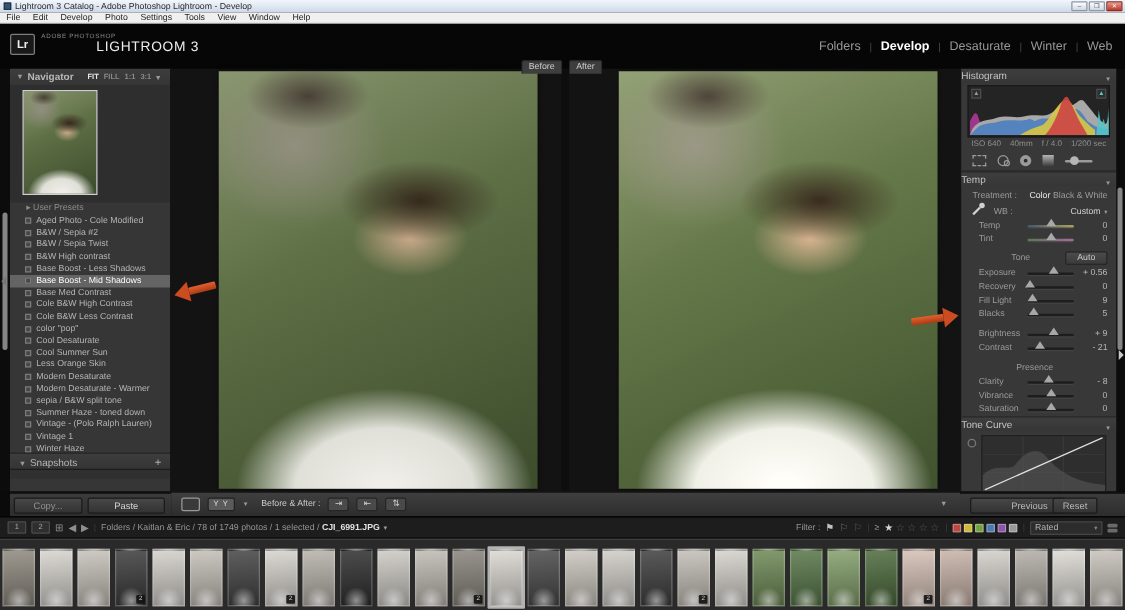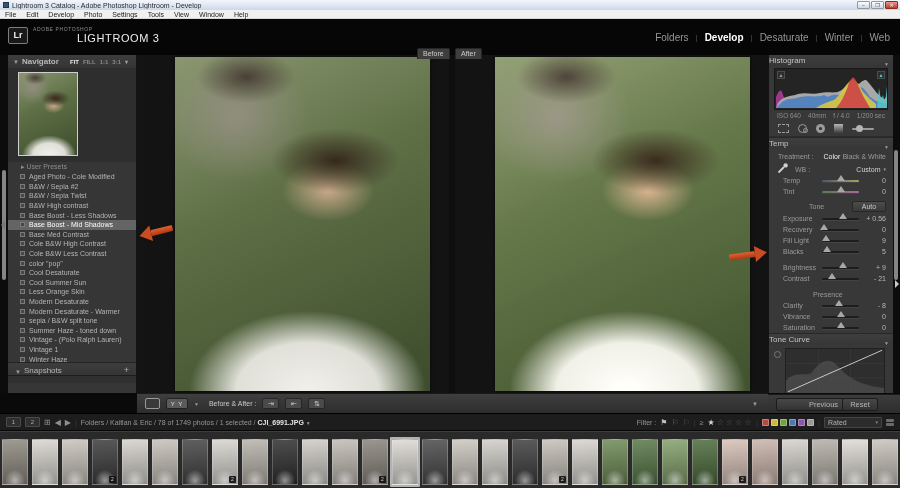--- a/index.html
+++ b/index.html
@@ -327,20 +327,24 @@
         </div>
     </div>
     <div id="snapshots-header">
       <span class="tri">▼</span>
       <span>Snapshots</span>
       <span id="snapshots-add">+</span>
     </div>
     <div id="history-sliver"></div>
   </div>
 
+  <div id="leftband">
+    <div id="copy-btn" class="lr-btn">Copy...</div>
+    <div id="paste-btn" class="lr-btn">Paste</div>
+  </div>
 
   <div id="center">
     <div id="pane-before" class="pane wed-photo"></div>
     <div id="pane-divider"></div>
     <div id="pane-after" class="pane wed-photo"></div>
   </div>
   <div class="view-tab" id="tab-before">Before</div>
   <div class="view-tab" id="tab-after">After</div>
 
   <div id="toolbar">

